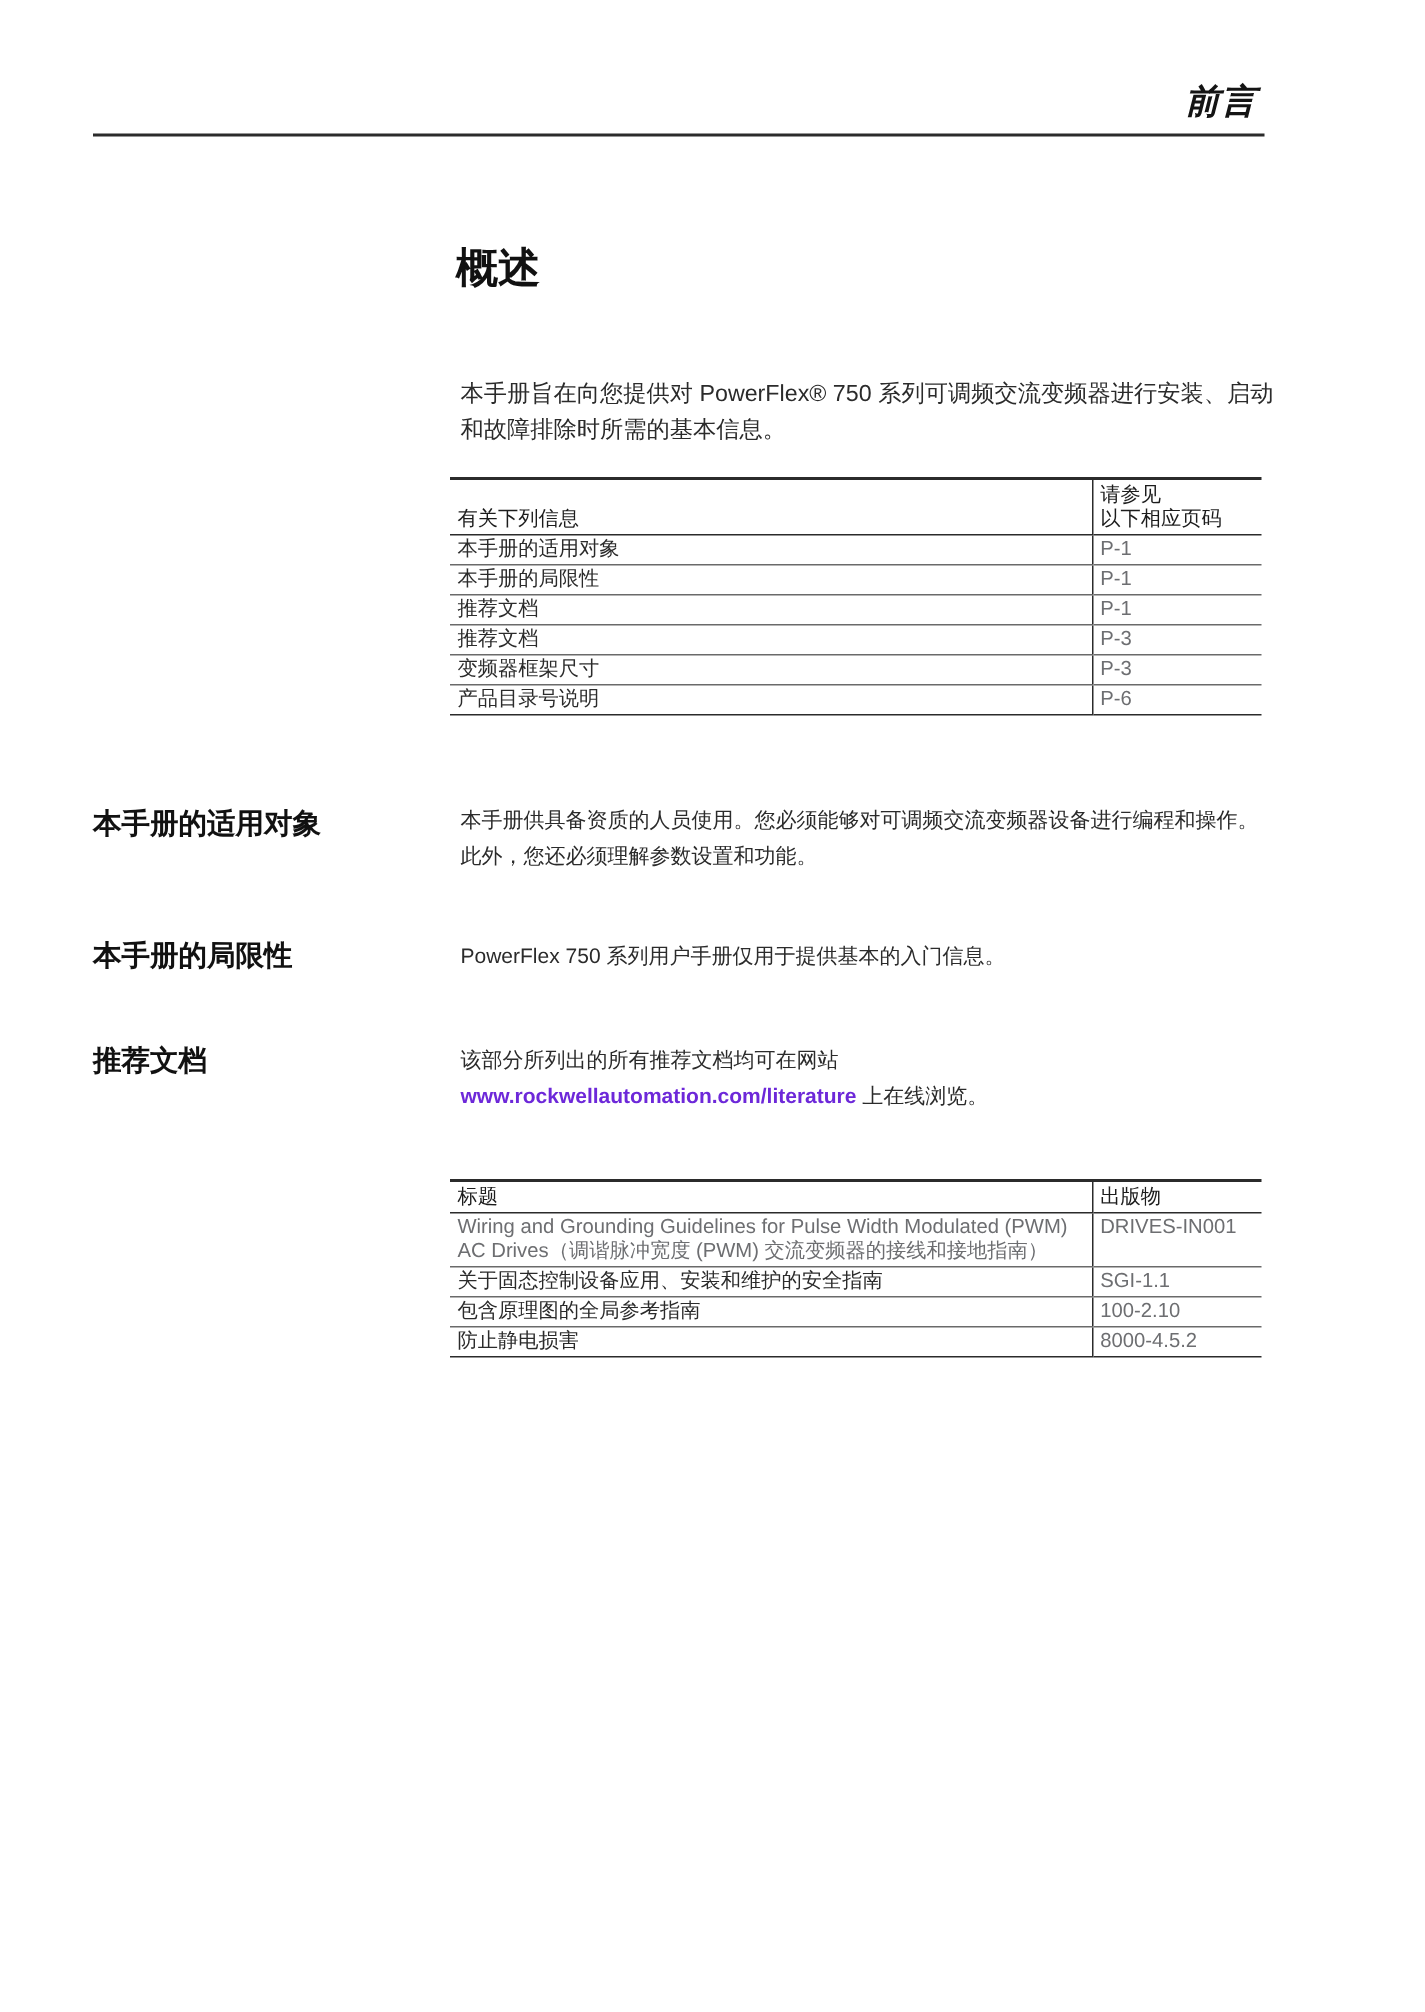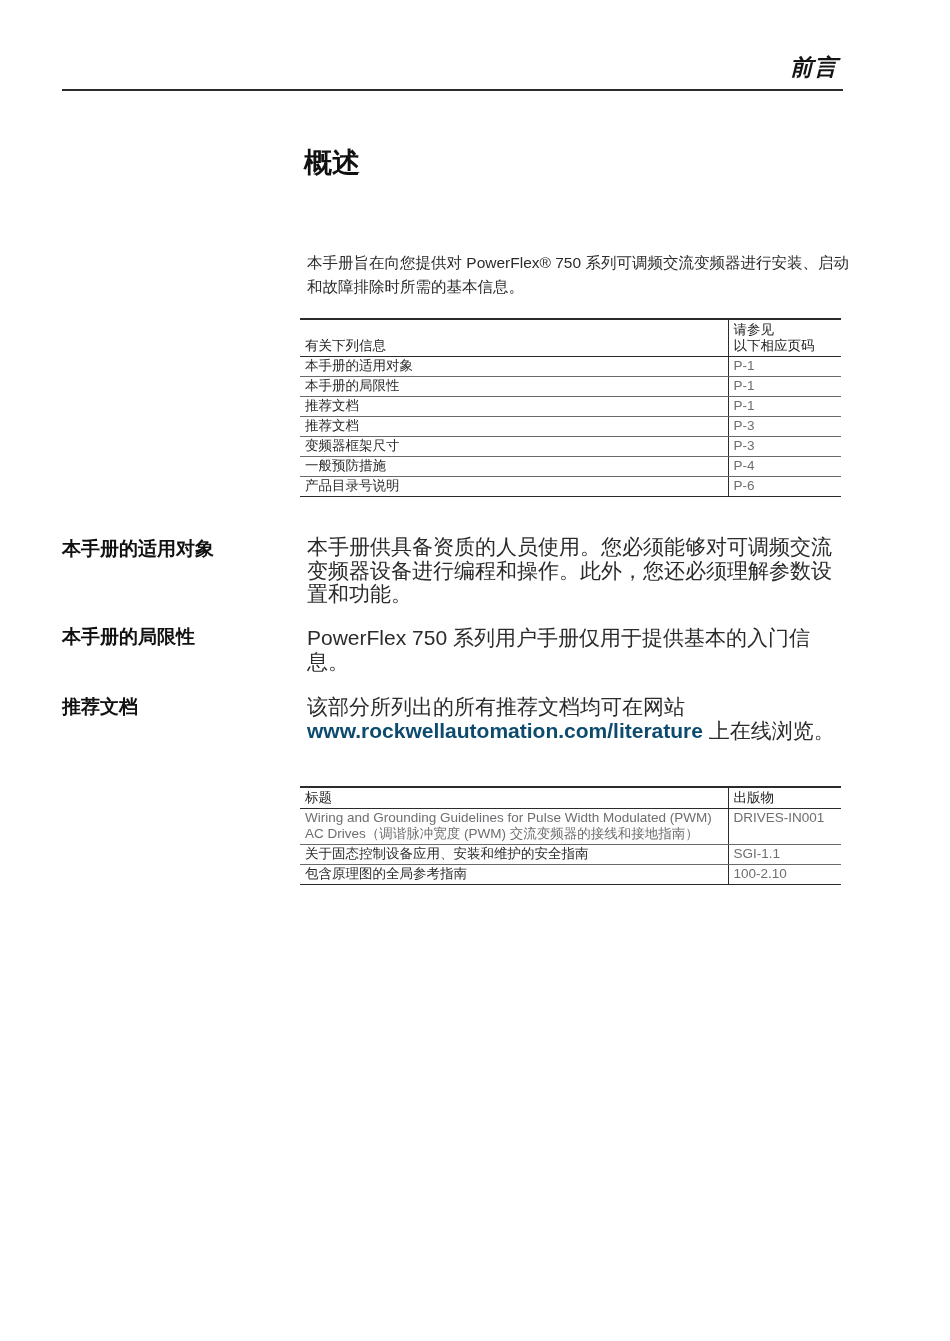--- a/index.html
+++ b/index.html
@@ -31,21 +31,21 @@
     left: 62px;
     top: 89px;
     width: 781px;
     border-top: 2px solid #2b2b2b;
   }
 
   
   .overview-heading {
     position: absolute;
     left: 304px;
-    top: 144px;
+    top: 160px;
     font-size: 28px;
     font-weight: bold;
     color: #111111;
   }
   .intro-paragraph {
     position: absolute;
     left: 307px;
     top: 251px;
     width: 542px;
     font-size: 15.5px;
@@ -94,33 +94,33 @@
     position: absolute;
     left: 62px;
     font-size: 19px;
     font-weight: bold;
     color: #111111;
   }
   .section-body {
     position: absolute;
     left: 307px;
     width: 542px;
-    font-size: 21px;
+    font-size: 14px;
     line-height: 23.5px;
   }
   .h-audience { top: 536px; }
   .b-audience { top: 535px; }
   .h-scope    { top: 624px; }
   .b-scope    { top: 626px; }
   .h-docs     { top: 694px; }
   .b-docs     { top: 695px; }
   .b-docs-lead { top: 752px; }
   .url-link {
     font-weight: bold;
-    color: #0c4a6e;
+    color: #6d28d9;
     text-decoration: none;
     cursor: pointer;
   }
 </style>
 </head>
 <body>
 
 <div class="page">
 
   <div class="preface-title">前言</div>
@@ -156,24 +156,20 @@
     </tr>
     <tr>
       <td>推荐文档</td>
       <td class="pageref">P-3</td>
     </tr>
     <tr>
       <td>变频器框架尺寸</td>
       <td class="pageref">P-3</td>
     </tr>
     <tr>
-      <td>一般预防措施</td>
-      <td class="pageref">P-4</td>
-    </tr>
-    <tr>
       <td>产品目录号说明</td>
       <td class="pageref">P-6</td>
     </tr>
   </tbody>
     </table>
 
   <h2 class="section-heading h-audience">本手册的适用对象</h2>
   <p class="section-body b-audience">本手册供具备资质的人员使用。您必须能够对可调频交流变频器设备进行编程和操作。此外，您还必须理解参数设置和功能。</p>
 
   <h2 class="section-heading h-scope">本手册的局限性</h2>
@@ -197,16 +193,20 @@
       <td class="pub">DRIVES-IN001</td>
     </tr>
     <tr>
       <td>关于固态控制设备应用、安装和维护的安全指南</td>
       <td class="pub">SGI-1.1</td>
     </tr>
     <tr>
       <td>包含原理图的全局参考指南</td>
       <td class="pub">100-2.10</td>
     </tr>
+    <tr>
+      <td>防止静电损害</td>
+      <td class="pub">8000-4.5.2</td>
+    </tr>
   </tbody>
     </table>
 
 </div>
 
 </body></html>

